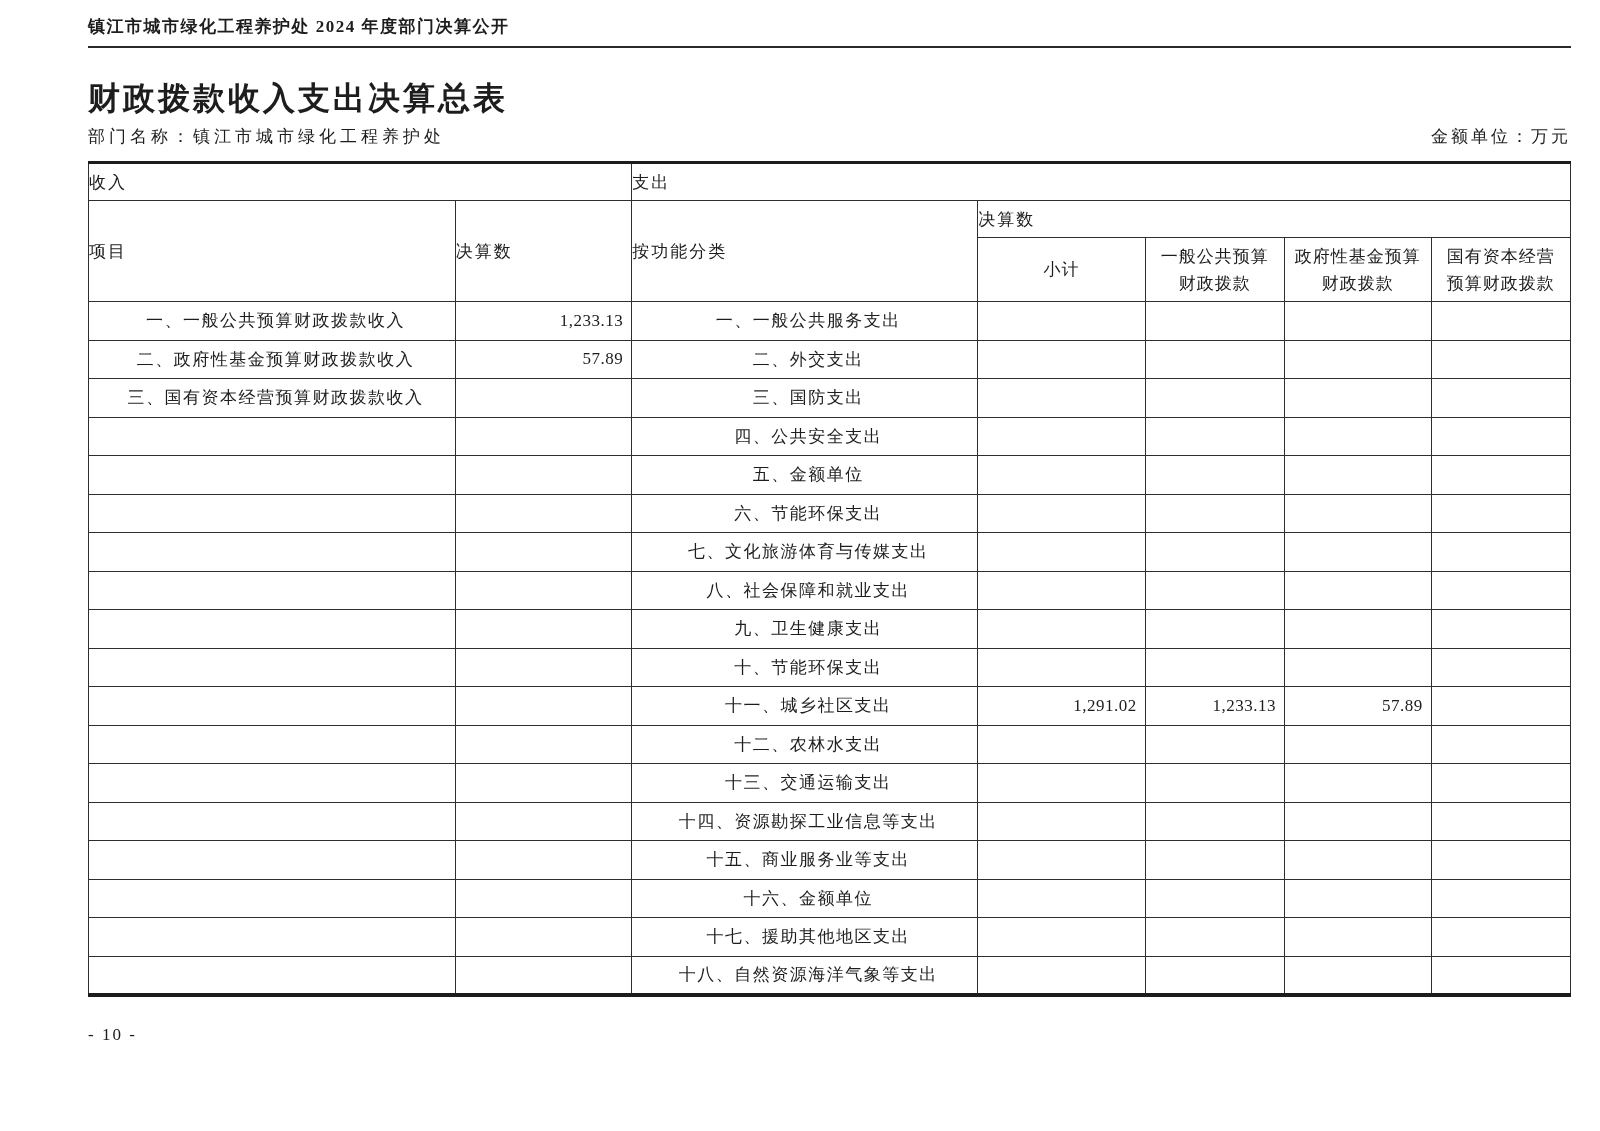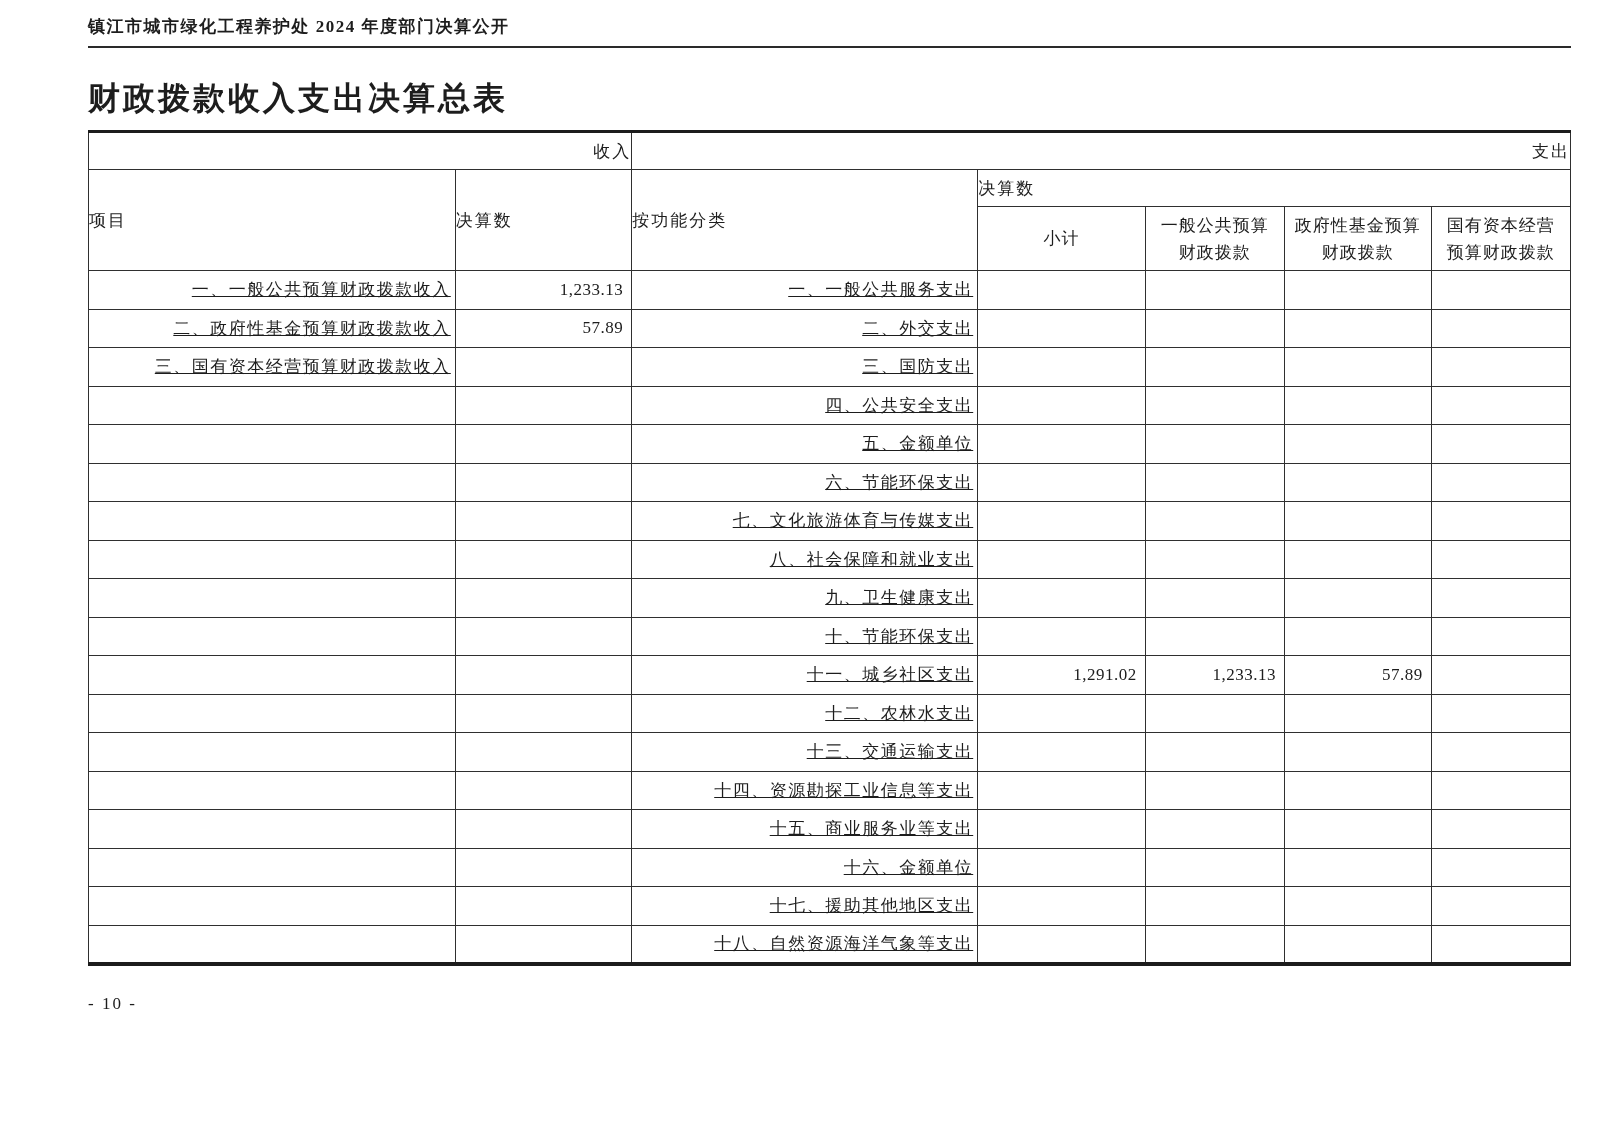--- a/index.html
+++ b/index.html
@@ -42,42 +42,46 @@
     border-bottom: 4px solid #1c1c1c;
     border-left: 1.5px solid #2a2a2a;
     border-right: 1.5px solid #2a2a2a;
   }
   table.fiscal th, table.fiscal td {
     border: 1px solid #2f2f2f;
     font-weight: normal;
     vertical-align: middle;
     overflow: hidden;
   }
-  tr.hrow1 th { height: 38px; text-align: right; letter-spacing: 2px; }
+  tr.hrow1 th { height: 38px; text-align: left; letter-spacing: 2px; }
   tr.hrow2 th { height: 37px; text-align: left; letter-spacing: 2px; }
   tr.hrow3 th { height: 64px; text-align: center; letter-spacing: 1px; padding: 2px 7px; line-height: 27px; }
   tbody td { height: 38.5px; }
-  td.c-item { text-align: right; padding-left: 11px; padding-right: 4px; letter-spacing: 1.5px; white-space: nowrap; text-decoration: underline; }
+  td.c-item { text-align: center; padding-left: 11px; padding-right: 4px; letter-spacing: 1.5px; white-space: nowrap; }
   td.c-num  { text-align: right; padding-right: 8px; letter-spacing: 0.5px; white-space: nowrap; }
 
   .page-number {
     margin-top: 28px; text-align: left;
     font-size: 17px; letter-spacing: 2px;
   }
 </style>
 </head>
 <body>
 
 <div class="page">
 
   <div class="doc-header">镇江市城市绿化工程养护处 2024 年度部门决算公开</div>
 
   <div class="title">财政拨款收入支出决算总表</div>
 
 
+  <div class="meta-row">
+    <span class="meta-left">部门名称：镇江市城市绿化工程养护处</span>
+    <span class="meta-right">金额单位：万元</span>
+  </div>
 
   <table class="fiscal">
     <colgroup>
       <col style="width:24.75%">
       <col style="width:11.9%">
       <col style="width:23.35%">
       <col style="width:11.3%">
       <col style="width:9.4%">
       <col style="width:9.9%">
       <col style="width:9.4%">

